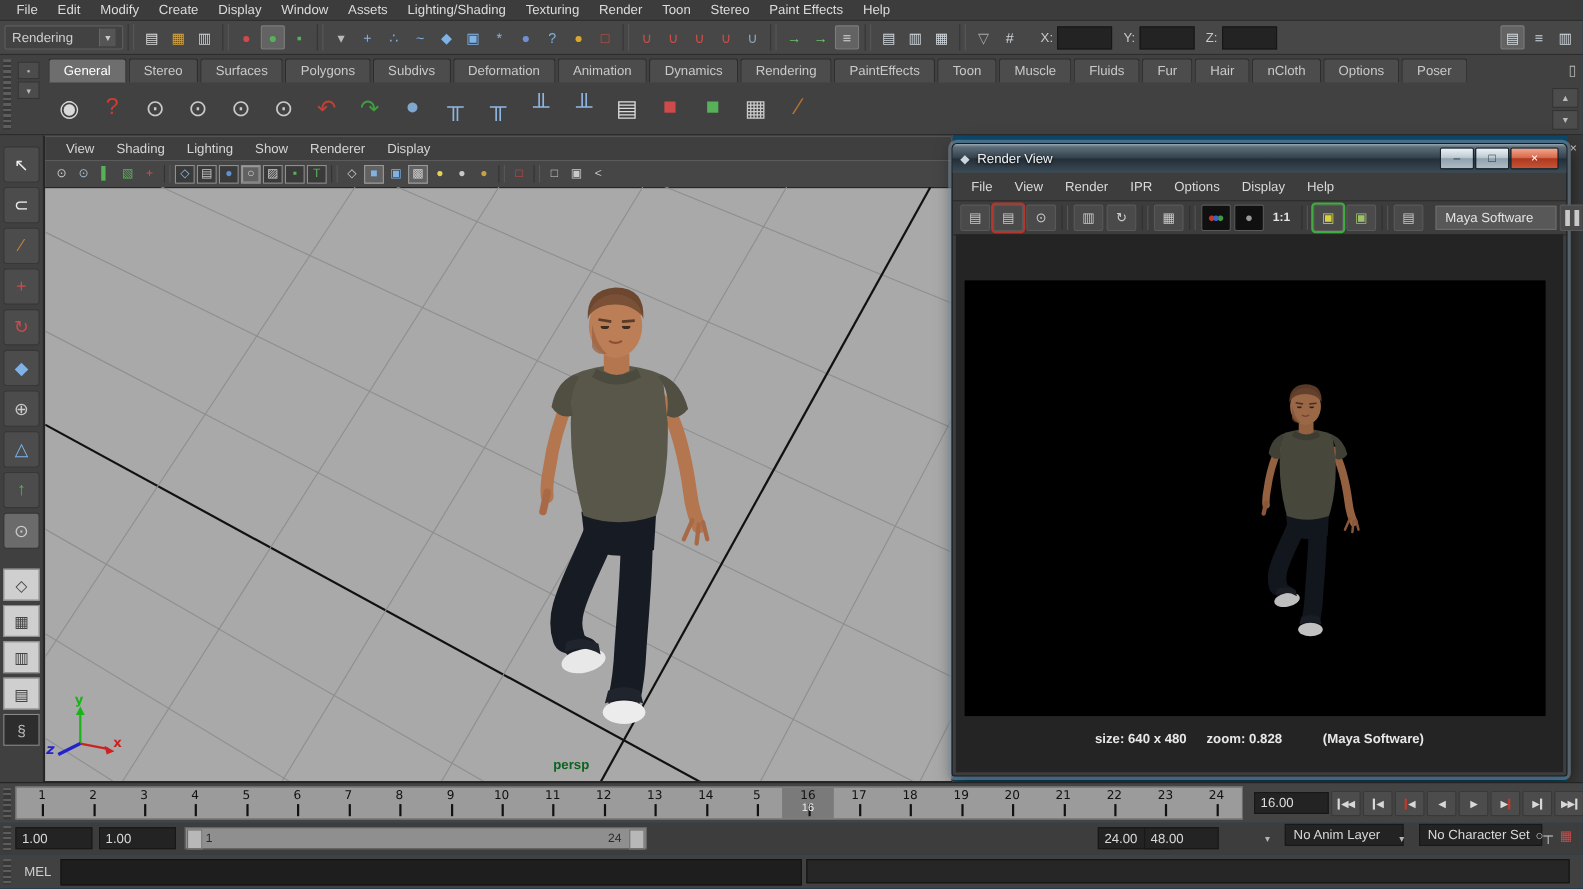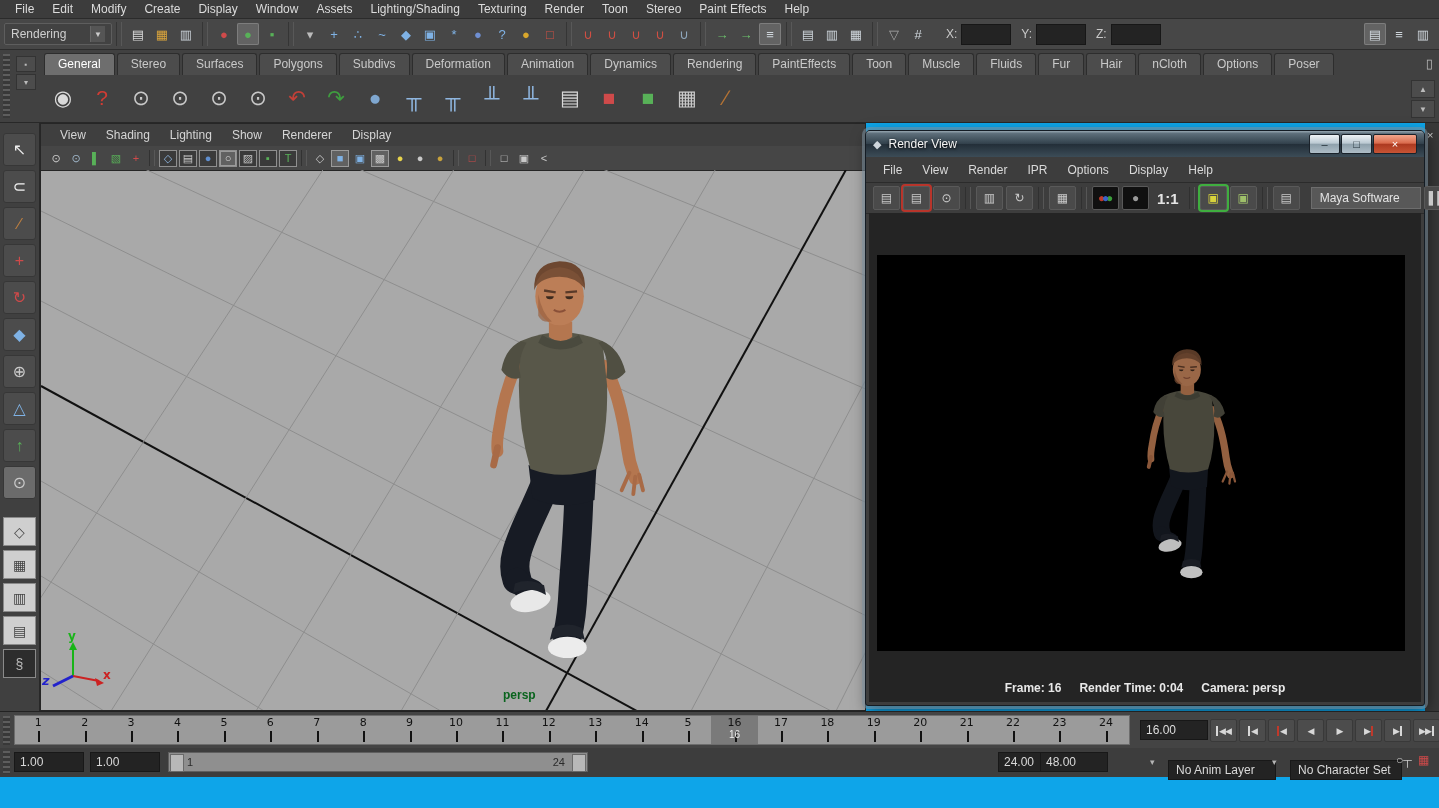--- a/index.html
+++ b/index.html
@@ -1,16 +1,16 @@
 <!DOCTYPE html>
 <html><head>
 <meta charset="utf-8">
 <style>
   html,body{margin:0;padding:0;background:#222;}
-  #app{position:relative;width:1439px;height:808px;background:#0ea5e9;overflow:hidden;
+  #app{position:relative;width:1439px;height:808px;background:#0c4a6e;overflow:hidden;
        font-family:"Liberation Sans",sans-serif;color:#ddd;font-size:12px;}
 
   
   #menubar{position:absolute;left:0;top:0;width:100%;height:19px;background:#3c3c3c;
            border-bottom:1px solid #2b2b2b;display:flex;align-items:center;padding:0 6px;box-sizing:border-box;}
   .menu-item{padding:2px 9px;color:#dcdcdc;cursor:default;}
 
   
   #statusline{position:absolute;left:0;top:19px;width:100%;height:31px;background:#474747;
               border-bottom:1px solid #2d2d2d;display:flex;align-items:center;padding:0 4px;box-sizing:border-box;}
@@ -89,21 +89,21 @@
   .rw-menus{height:25px;display:flex;align-items:center;padding:0 8px;gap:2px;border-bottom:1px solid #2b2b2b;}
   .rw-menu{padding:2px 9px;color:#d9d9d9;}
   .rw-toolbar{height:30px;display:flex;align-items:center;padding:0 7px;gap:3px;border-bottom:1px solid #2b2b2b;}
   .rw-ico{width:25px;height:22px;background:#4a4a4a;border:1px solid #595959;border-radius:2px;color:#c9c9c9;
           font-size:12px;display:flex;align-items:center;justify-content:center;flex:none;}
   .rw-ico.hl-red{box-shadow:0 0 0 2px #b8352b;}
   .rw-ico.hl-green{box-shadow:0 0 0 2px #3fae3f;}
   .rw-ico.dark{background:#101010;}
   .rw-ico.rgb{color:#3a64c8;text-shadow:-4px 0 #c03a2a,4px 0 #3a9e3a;}
   .rw-sep{width:4px;height:22px;border-left:1px solid #303030;border-right:1px solid #565656;margin:0 2px;flex:none;}
-  .rw-text{color:#e4e4e4;font-weight:bold;font-size:15px;margin:0 5px;flex:none;}
+  .rw-text{color:#e4e4e4;font-weight:bold;font-size:11px;margin:0 5px;flex:none;}
   .rw-select{height:20px;min-width:92px;background:#585858;border:1px solid #6d6d6d;color:#e4e4e4;
              display:flex;align-items:center;padding:0 8px;margin-left:8px;flex:none;}
   .rw-canvas{position:absolute;left:3px;top:82px;right:3px;bottom:3px;background:#242424;}
   #rv-image{position:absolute;left:8px;top:42px;width:528px;height:396px;background:#000;}
   .rw-status{position:absolute;left:0;right:0;bottom:5px;text-align:center;color:#e8e8e8;font-weight:bold;line-height:17px;}
   .rw-status span{margin:0 9px;}
 
   
   #timeline{position:absolute;left:0;top:711px;width:100%;height:37px;background:#444;border-top:1px solid #222;box-sizing:border-box;}
   #timeline .vgrip{top:4px;height:29px;}
@@ -127,21 +127,21 @@
   
   #rangebar{position:absolute;left:0;top:748px;width:100%;height:29px;background:#3d3d3d;box-sizing:border-box;}
   #rangebar .vgrip{top:3px;height:23px;}
   .num-field{position:absolute;top:4px;height:18px;background:#232323;border:1px solid #181818;
              color:#d9d9d9;font-size:12px;padding:0 5px;box-sizing:content-box;}
   #range-track{position:absolute;left:168px;top:4px;width:420px;height:20px;background:#8f8f8f;
                border:1px solid #5f5f5f;box-sizing:border-box;}
   .range-handle{position:absolute;top:1px;width:12px;height:16px;background:#b8b8b8;border:1px solid #6a6a6a;}
   #range-track .lbl{position:absolute;top:3px;color:#2b2b2b;font-size:11px;}
   .rb-arrow{position:absolute;top:9px;color:#b5b5b5;font-size:9px;}
-  .rb-box{position:absolute;top:12px;height:18px;background:#232323;border:1px solid #181818;color:#d9d9d9;
+  .rb-box{position:absolute;top:1px;height:18px;background:#232323;border:1px solid #181818;color:#d9d9d9;
           display:flex;align-items:center;padding:0 7px;}
   .rb-ico{position:absolute;top:5px;font-size:12px;color:#c9c9c9;}
 
   
   #cmdline{position:absolute;left:0;top:777px;width:100%;height:31px;background:#414141;box-sizing:border-box;}
   #cmdline .vgrip{top:4px;height:23px;}
   #mel-label{position:absolute;left:22px;top:8px;color:#cfcfcf;}
   #mel-input{position:absolute;left:55px;top:4px;width:668px;height:20px;background:#1e1e1e;
              border:1px solid #131313;color:#ddd;font-family:"Liberation Mono",monospace;font-size:12px;}
   #cmd-results{position:absolute;left:733px;top:4px;width:692px;height:20px;background:#262626;border:1px solid #131313;}
@@ -465,22 +465,22 @@
 <ellipse cx="114" cy="58" rx="25" ry="30" fill="#bc7e57"></ellipse>
 <path d="M92,56 q4,20 14,28 q-10,2 -14,-6 Z" fill="#9a6242" opacity="0.7"></path>
 <path d="M88,52 Q86,24 114,22 Q142,22 140,52 Q138,36 114,34 Q92,36 88,52 Z" fill="#6d4730"></path>
 <path d="M88,50 Q92,30 114,28 Q136,30 140,50 Q130,38 114,38 Q96,38 88,50 Z" fill="#7a5036"></path>
 <path d="M98,52 l12,2 M120,54 l12,-1" stroke="#5a3a28" stroke-width="2.5"></path>
 <path d="M100,58 a4,3 0 0 0 8,0 M120,58 a4,3 0 0 0 8,0" fill="#3c2a1e"></path>
 <path d="M108,72 q6,4 12,0" stroke="#8a5038" stroke-width="2" fill="none"></path>
             </g>
           </svg>
       </div>
-      <div class="rw-status" style="bottom:5px;">
-        <span>Frame: 16</span><span>Render Time: 0:04</span><span>Camera: persp</span>
+      <div class="rw-status" style="bottom:22px;">
+        <span>size: 640 x 480</span><span>zoom: 0.828</span><span style="margin-left:28px;">(Maya Software)</span>
       </div>
     </div>
   </div>
 
   <div id="timeline">
     <div class="vgrip"></div>
     <div id="ruler">
         <div class="frame-cell">
           <span class="num">1</span>
           <span class="tick"></span>
@@ -631,14 +631,20 @@
         <span>No Anim Layer</span>
       </div>
     <span class="rb-arrow" style="left:1272px;">▾</span>
     <div class="rb-box" style="left:1290px;width:96px;">
         <span>No Character Set</span>
       </div>
     <span class="rb-ico" style="left:1396px;">○┬</span>
     <span class="rb-ico" style="left:1418px;color:#cf4a4a;">▦</span>
   </div>
 
+  <div id="cmdline">
+    <div class="vgrip"></div>
+    <span id="mel-label">MEL</span>
+    <input id="mel-input" value="" style="">
+    <div id="cmd-results"></div>
+  </div>
 
 </div>
 
 </body></html>

